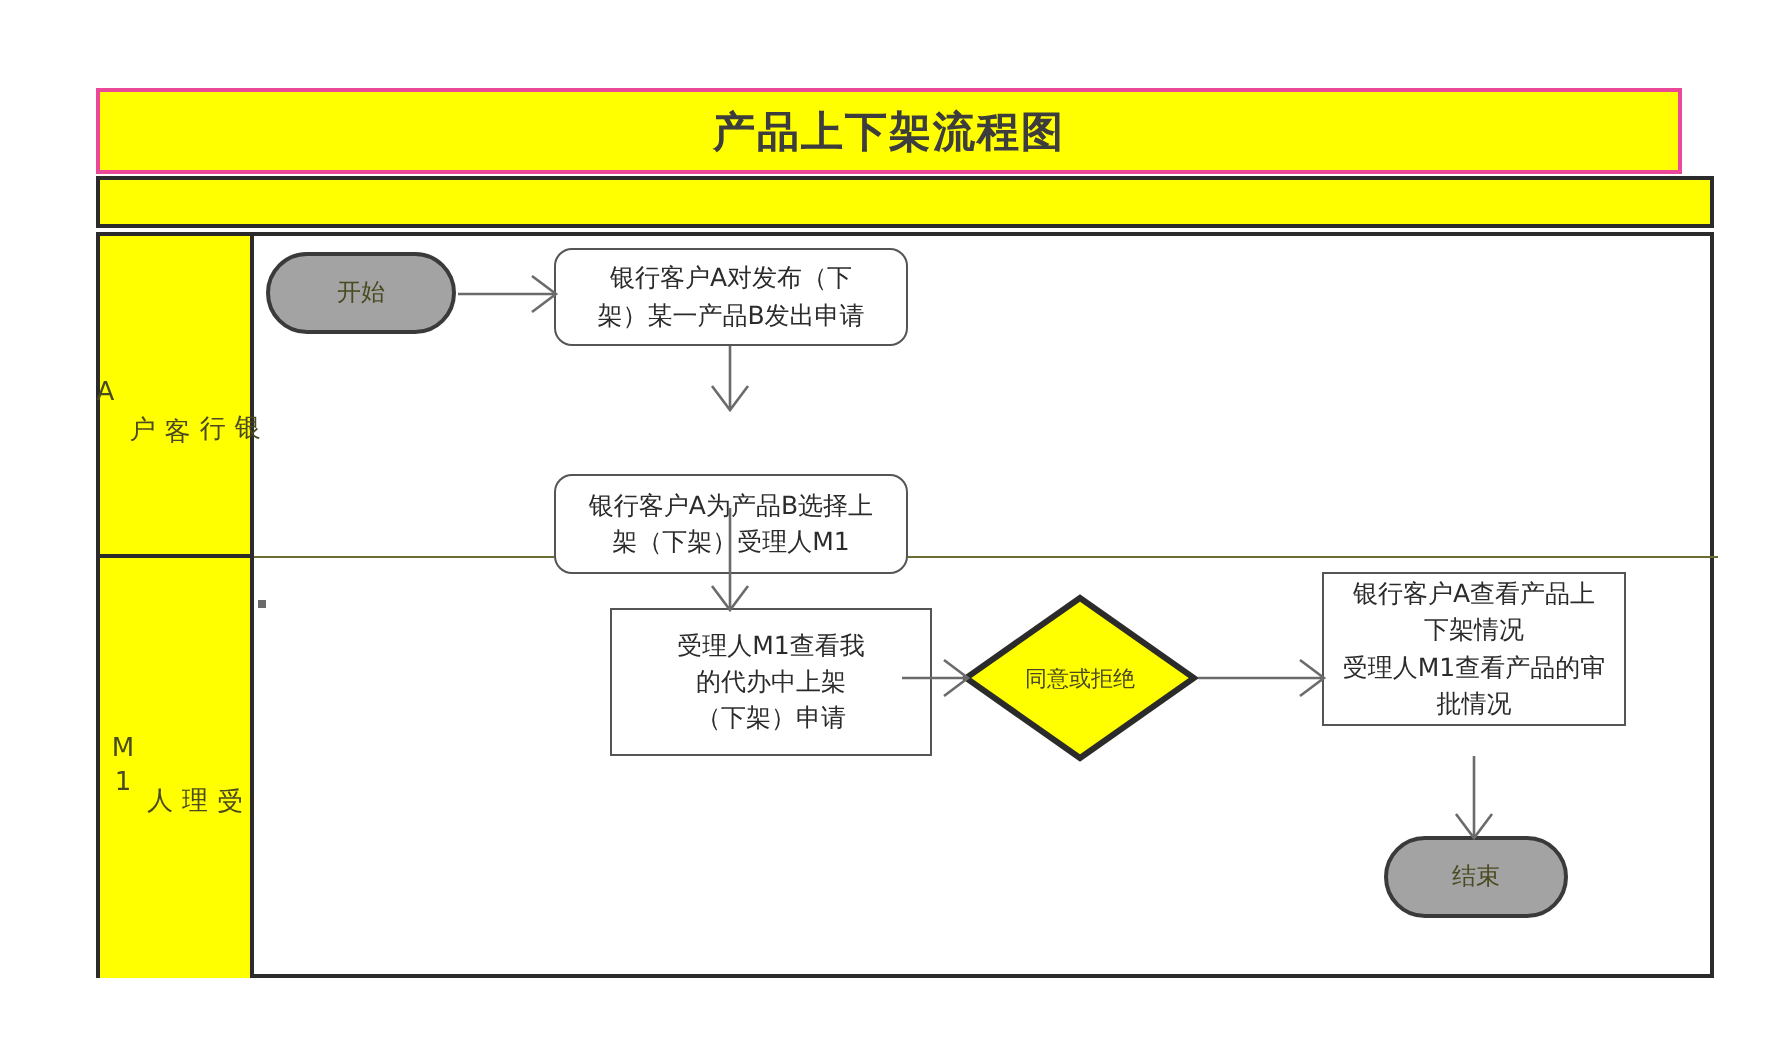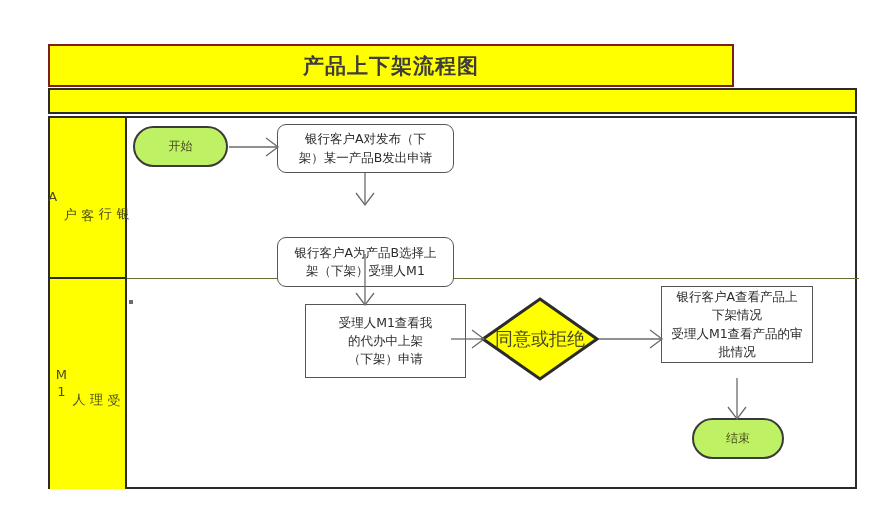--- a/index.html
+++ b/index.html
@@ -29,24 +29,24 @@
     top: 44px;
     width: 809px;
     height: 445px;
   }
 
   
   .title-band {
     position: absolute;
     left: 0;
     top: 0;
-    width: 686px;
+    width: 793px;
     height: 43px;
     background: #ffff00;
-    border: 2px solid #7f1d1d;
+    border: 2px solid #ec4899;
     box-sizing: border-box;
     display: flex;
     align-items: center;
     justify-content: center;
   }
   .title-text {
     font-size: 21px;
     font-weight: bold;
     color: #3d3d3d;
     letter-spacing: 1px;
@@ -122,21 +122,21 @@
   
   .shape {
     position: absolute;
     box-sizing: border-box;
     display: flex;
     align-items: center;
     justify-content: center;
     text-align: center;
   }
   .terminator {
-    background: #bef264;
+    background: #a3a3a3;
     border: 2px solid #3a3a3a;
     border-radius: 22px;
     font-size: 12px;
     color: #4a4a20;
   }
   .process-round {
     background: #ffffff;
     border: 1px solid #555555;
     border-radius: 9px;
     font-size: 12.5px;
@@ -170,21 +170,21 @@
     height: 84px;
   }
   .decision .decision-label {
     position: absolute;
     left: 0; top: 0;
     width: 118px;
     height: 84px;
     display: flex;
     align-items: center;
     justify-content: center;
-    font-size: 18px;
+    font-size: 11px;
     color: #4a4a20;
     pointer-events: none;
   }
 
   
   #connectors {
     position: absolute;
     left: 0;
     top: 0;
     width: 889px;

